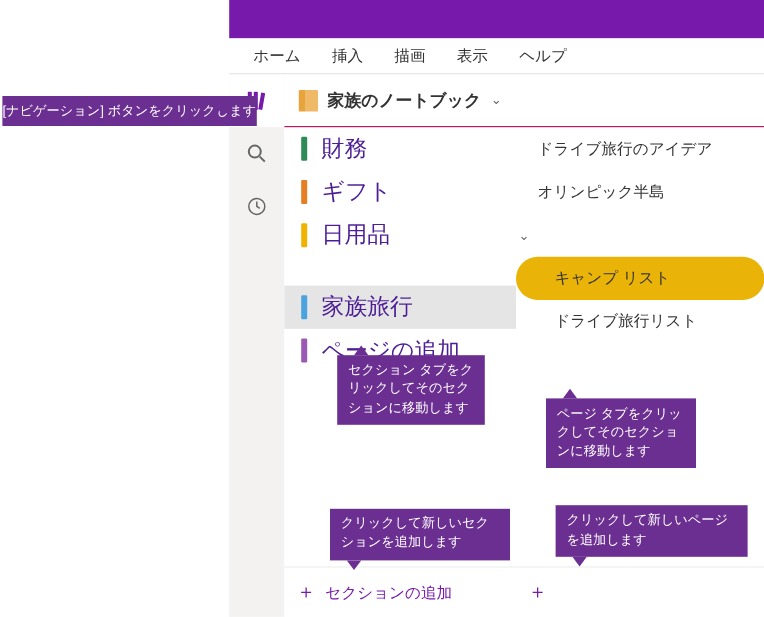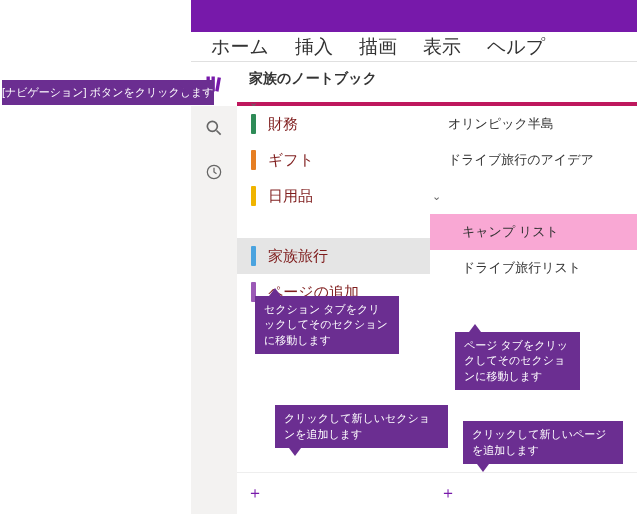--- a/index.html
+++ b/index.html
@@ -53,21 +53,21 @@
       height: 30px;
       background: #fff;
       border-bottom: 1px solid #e0e0e0;
       display: flex;
       align-items: center;
       padding: 0 8px;
       gap: 2px;
     }
     .menu-item {
       padding: 4px 12px;
-      font-size: 19px;
+      font-size: 13px;
       color: #333;
       cursor: pointer;
     }
     .main {
       flex: 1;
       display: flex;
       position: relative;
     }
     .railbar {
       width: 46px;
@@ -95,25 +95,24 @@
     }
     .nav-panel {
       flex: 1;
       background: #fff;
       display: flex;
       flex-direction: column;
     }
     .notebook-header {
       height: 44px;
       display: flex;
-      align-items: flex-start;
+      align-items: center;
       padding: 0 12px;
       gap: 8px;
-      border-bottom: 4px solid #be185d;
-      flex-direction: column;
+      border-bottom: 1px solid #be185d;
     }
     .notebook-icon {
       width: 16px;
       height: 18px;
       background: linear-gradient(to right, #e8a33d 0%, #e8a33d 30%, #f0b968 30%);
       border-radius: 1px;
     }
     .notebook-title {
       font-size: 14px;
       font-weight: 600;
@@ -140,22 +139,22 @@
       flex-direction: column;
       position: relative;
     }
     .section-item {
       height: 36px;
       display: flex;
       align-items: center;
       padding: 0 14px;
       gap: 12px;
       cursor: pointer;
-      font-size: 15px;
-      color: #7f1d1d;
+      font-size: 19px;
+      color: #4c1d95;
     }
     .section-item.selected {
       background: #e5e5e5;
       margin-top: 24px;
     }
     .section-tab {
       width: 5px;
       height: 20px;
       border-radius: 1px;
       flex-shrink: 0;
@@ -164,21 +163,22 @@
       height: 36px;
       display: flex;
       align-items: center;
       padding: 0 18px;
       cursor: pointer;
       font-size: 13px;
       color: #333;
       position: relative;
     }
     .page-item.selected {
-      background: #f9a8d4;
+      background: #eab308;
+      border-radius: 18px;
     }
     .page-item.sub {
       padding-left: 32px;
     }
     .page-expand {
       position: absolute;
       left: 2px;
       font-size: 11px;
       color: #666;
     }
@@ -293,34 +293,35 @@
           </div>
           <div class="section-item selected">
             <div class="section-tab" style="background:#4aa3df"></div>
             <span>家族旅行</span>
           </div>
           <div class="section-item">
             <div class="section-tab" style="background:#9b59b6"></div>
             <span>ページの追加</span>
           </div>
 
-          <div class="tip arrow-top" style="left:18px; top:190px; width:144px;">セクション タブをクリックしてそのセクションに移動します</div>
-          <div class="tip arrow-bottom" style="left:38px; bottom:66px; width:173px;">クリックして新しいセクションを追加します</div>
+          <div class="tip arrow-top" style="left:44px; top:190px; width:123px;">セクション タブをクリックしてそのセクションに移動します</div>
+          <div class="tip arrow-bottom" style="left:38px; bottom:47px; width:150px;font-family:Liberation Mono, monospace;">クリックして新しいセクションを追加します</div>
 
           <div class="add-row">
             <span class="plus">＋</span>
+            <span>セクションの追加</span>
           </div>
         </div>
 
         <div class="pages-col">
           <div class="page-item">
+            <span>ドライブ旅行のアイデア</span>
+          </div>
+          <div class="page-item">
             <span>オリンピック半島</span>
-          </div>
-          <div class="page-item">
-            <span>ドライブ旅行のアイデア</span>
           </div>
           <div class="page-item">
             <span class="page-expand">⌄</span>
           </div>
           <div class="page-item sub selected">
             <span>キャンプ リスト</span>
           </div>
           <div class="page-item sub">
             <span>ドライブ旅行リスト</span>
           </div>

